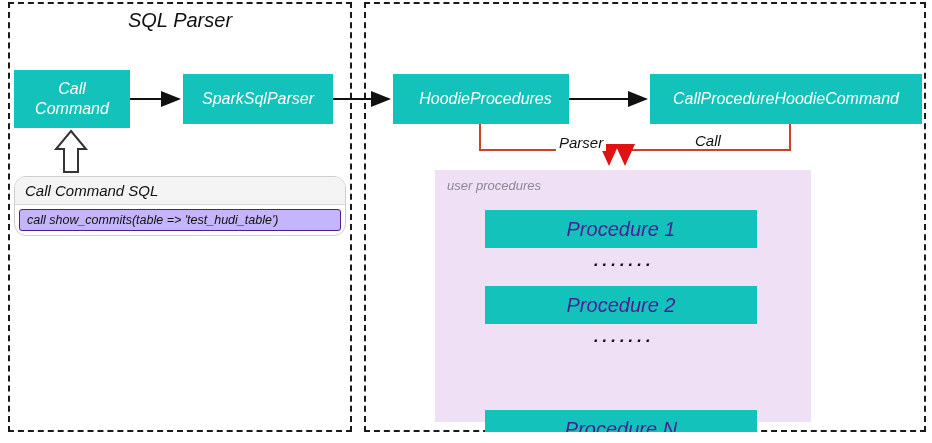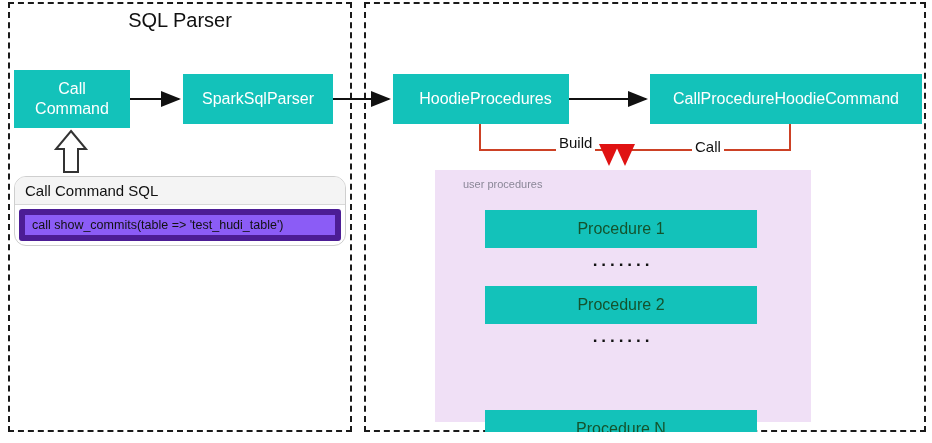--- a/index.html
+++ b/index.html
@@ -6,20 +6,21 @@
   body {
     font-family: "Liberation Sans", sans-serif;
     background: #ffffff;
   }
   .canvas {
     position: relative;
     width: 932px;
     height: 432px;
     background: #ffffff;
     overflow: hidden;
+    font-style: italic;
   }
   .section {
     position: absolute;
     border: 2px dashed #1a1a1a;
     background: transparent;
   }
   .section.left  { left: 8px;   top: 2px; width: 344px; height: 430px; }
   .section.right { left: 364px; top: 2px; width: 562px; height: 430px; }
   .section-title {
     position: absolute;
@@ -48,21 +49,21 @@
   .node-callproc       { left: 650px; top: 74px; width: 272px; height: 50px; }
 
   .edge-label {
     position: absolute;
     font-size: 15px;
     color: #111;
     background: #ffffff;
     padding: 0 3px;
   }
   .label-build { left: 556px; top: 134px; }
-  .label-call  { left: 692px; top: 138px; }
+  .label-call  { left: 692px; top: 132px; }
 
   .svg-overlay {
     position: absolute;
     left: 0; top: 0;
     width: 932px; height: 443px;
     pointer-events: none;
   }
 
   .sql-table {
     position: absolute;
@@ -74,52 +75,51 @@
   }
   .sql-table-header {
     background: #f4f4f4;
     font-size: 15px;
     color: #111;
     padding: 5px 10px;
     border-bottom: 1px solid #d8d8d8;
   }
   .sql-row {
     margin: 4px;
-    border: 6px solid #4c1d95;
+    border: 1px solid #4c1d95;
     border-radius: 3px;
     padding: 3px 7px;
     font-size: 12.5px;
     color: #111;
-    background: #8b5cf6;
+    background: #c4b5fd;
     white-space: nowrap;
   }
 
   .user-procedures {
     position: absolute;
     left: 435px; top: 170px;
     width: 376px; height: 252px;
     background: #f0e0f6;
   }
   .user-procedures-title {
     position: absolute;
     left: 12px; top: 8px;
-    font-size: 11px;
+    font-size: 13px;
     color: #8a8797;
-    margin-left: 16px;
   }
   .proc-box {
     position: absolute;
     left: 50px;
     width: 272px; height: 38px;
     background: #13c2ba;
-    color: #14532d;
+    color: #4c1d95;
     display: flex;
     align-items: center;
     justify-content: center;
-    font-size: 16px;
+    font-size: 20px;
   }
   .proc-1 { top: 40px; }
   .proc-2 { top: 116px; }
   .proc-n { top: 192px; margin-top: 48px; }
   .dots {
     position: absolute;
     left: 0;
     width: 100%;
     text-align: center;
     font-size: 17px;
@@ -158,21 +158,21 @@
     <path d="M790,124 L790,150 L625,150 L625,162" fill="none" stroke="#cc4125" stroke-width="2" marker-end="url(#arrow-red)"></path>
 
     <polygon points="71,131 86,149 78,149 78,172 64,172 64,149 56,149" fill="#ffffff" stroke="#333333" stroke-width="2" stroke-linejoin="miter"></polygon>
   </svg>
 
   <div class="node node-call-command">Call Command</div>
   <div class="node node-sparksql">SparkSqlParser</div>
   <div class="node node-hoodieproc">HoodieProcedures</div>
   <div class="node node-callproc">CallProcedureHoodieCommand</div>
 
-  <div class="edge-label label-build">Build</div>
+  <div class="edge-label label-build">Parser</div>
   <div class="edge-label label-call">Call</div>
 
   <div class="sql-table">
     <div class="sql-table-header">Call Command SQL</div>
     <div class="sql-row">call show_commits(table =&gt; 'test_hudi_table')</div>
   </div>
 
   <div class="user-procedures">
     <div class="user-procedures-title">user procedures</div>
     <div class="proc-box proc-1">Procedure 1</div>

